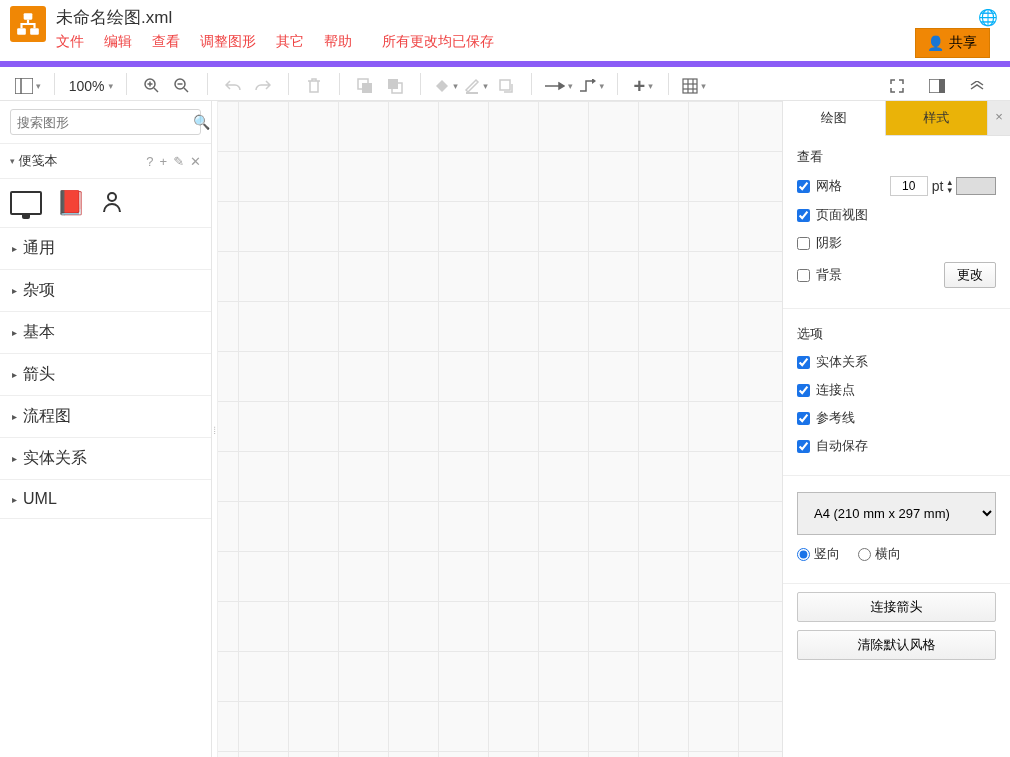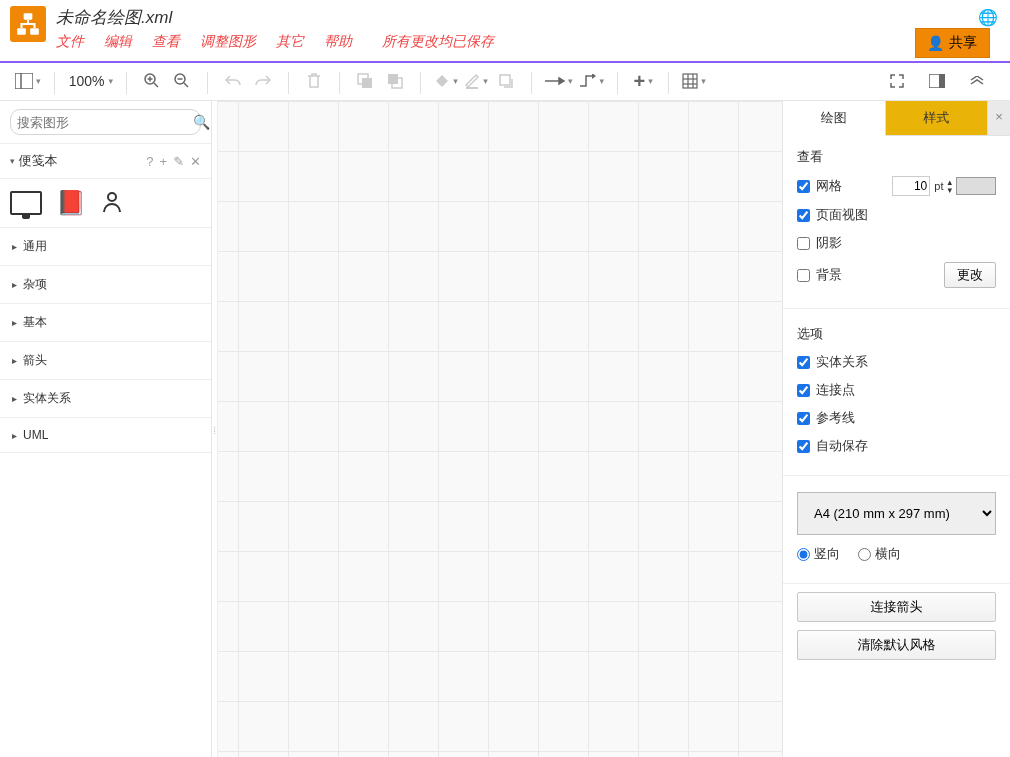--- a/index.html
+++ b/index.html
@@ -2,78 +2,78 @@
 <html><head>
 <meta charset="utf-8">
 <style>
 * { box-sizing: border-box; margin: 0; padding: 0; }
 body { font-family: Arial, "Microsoft YaHei", sans-serif; font-size: 13px; color: #333; background: #fff; width: 1010px; height: 757px; overflow: hidden; position: relative; }
 
 
 .header { display: flex; align-items: flex-start; padding: 6px 10px 0 10px; position: relative; }
 .logo { width: 36px; height: 36px; background: #f08705; border-radius: 3px; display: flex; align-items: center; justify-content: center; margin-right: 10px; }
 .logo svg { width: 26px; height: 26px; }
-.header-main { flex: 1; font-style: italic; }
+.header-main { flex: 1; }
 .title-row { display: flex; align-items: center; margin-bottom: 2px; }
 .doc-title { font-size: 17px; color: #333; }
 .menubar { display: flex; align-items: center; gap: 20px; margin-top: 4px; }
 .menubar span { font-size: 14px; color: #ef4444; cursor: pointer; }
 .save-status { font-size: 13px; color: #b0b0b0; margin-left: 10px; }
 .share-btn { position: absolute; right: 20px; top: 28px; background: #f08705; color: #000; padding: 5px 12px; font-size: 14px; display: flex; align-items: center; gap: 4px; cursor: pointer; border: 1px solid #d87b00; }
 .globe-icon { position: absolute; right: 12px; top: 8px; color: #a0a0a0; font-size: 16px; }
 
 
-.toolbar { display: flex; align-items: flex-end; padding: 6px 12px; border-top: 2px solid #8b5cf6; border-bottom: 1px solid #e5e5e5; margin-top: 10px; height: 40px; }
+.toolbar { display: flex; align-items: flex-start; padding: 6px 12px; border-top: 6px solid #8b5cf6; border-bottom: 1px solid #e5e5e5; margin-top: 10px; height: 40px; }
 .tb-item { display: flex; align-items: center; justify-content: center; min-width: 24px; height: 26px; margin: 0 3px; cursor: pointer; color: #666; }
 .tb-item.disabled { color: #ccc; }
 .tb-sep { width: 1px; height: 22px; background: #e0e0e0; margin: 0 10px; }
 .tb-dropdown::after { content: "▾"; font-size: 9px; margin-left: 3px; color: #888; }
 .zoom-val { font-size: 14px; color: #333; min-width: 38px; text-align: center; }
 .tb-spacer { flex: 1; }
 .tb-right { display: flex; align-items: center; gap: 10px; padding-right: 6px; }
 
 
 .main { display: flex; height: calc(757px - 58px - 40px); }
 
 
 .sidebar { width: 212px; border-right: 1px solid #e5e5e5; display: flex; flex-direction: column; background: #fff; }
-.search-box { margin: 8px 10px; display: flex; align-items: center; border: 1px solid #d5d5d5; border-radius: 10px; background: #fff; padding: 4px 6px; }
+.search-box { margin: 8px 10px; display: flex; align-items: center; border: 1px solid #d5d5d5; border-radius: 3px; background: #fff; padding: 4px 6px; }
 .search-box input { border: none; outline: none; flex: 1; font-size: 13px; background: transparent; }
 .search-box .sicon { color: #999; font-size: 14px; }
 .notebook-header { display: flex; align-items: center; padding: 8px 10px; border-top: 1px solid #eee; border-bottom: 1px solid #eee; font-size: 13px; color: #333; }
 .notebook-header .arrow { font-size: 9px; margin-right: 4px; color: #666; }
 .notebook-header .nbtitle { flex: 1; }
 .notebook-header .nbicons { color: #a0a0a0; display: flex; gap: 6px; font-size: 13px; }
 .shape-preview { padding: 10px; display: flex; gap: 14px; align-items: center; }
 .shape-preview .s1 { width: 32px; height: 24px; border: 2px solid #333; border-radius: 2px; position: relative; }
 .shape-preview .s1::after { content: ""; position: absolute; left: 50%; bottom: -6px; width: 8px; height: 5px; background: #333; transform: translateX(-50%); border-radius: 0 0 2px 2px; }
 .shape-preview .s2 { font-size: 24px; color: #c00; }
 .shape-preview .s3 svg { width: 24px; height: 24px; }
 .cat-list { border-top: 1px solid #eee; }
-.cat { padding: 10px 12px; font-size: 12px; border-bottom: 1px solid #eee; display: flex; align-items: center; cursor: pointer; }
+.cat { padding: 10px 12px; font-size: 16px; border-bottom: 1px solid #eee; display: flex; align-items: center; cursor: pointer; }
 .cat::before { content: "▸"; font-size: 10px; margin-right: 6px; color: #555; }
 .splitter-handle { width: 6px; display: flex; align-items: center; justify-content: center; color: #bbb; font-size: 10px; cursor: col-resize; background: #fff; border-right: 1px solid #eee; }
 
 
 .canvas { flex: 1; background: #f9f9f9; position: relative; overflow: hidden; }
 .canvas::before { content: ""; position: absolute; inset: 0; background-image: linear-gradient(#e8e8e8 1px, transparent 1px), linear-gradient(90deg, #e8e8e8 1px, transparent 1px); background-size: 50px 50px; background-position: 20px 0; }
 
 
 .rpanel { width: 228px; border-left: 1px solid #e5e5e5; background: #fff; font-size: 13px; }
 .rtabs { display: flex; border-bottom: 1px solid #e2e2e2; }
 .rtab { flex: 1; text-align: center; padding: 8px 0; background: #eab308; border-right: 1px solid #dcdcdc; cursor: pointer; }
 .rtab.active { background: #fff; border-bottom: 1px solid #fff; margin-bottom: -1px; }
 .rtab-close { width: 22px; text-align: center; padding: 8px 0; background: #eaeaea; color: #888; cursor: pointer; }
 .rsection { padding: 12px 14px 6px 14px; }
 .rsection-title { font-size: 13px; margin-bottom: 10px; color: #333; }
 .rrow { display: flex; align-items: center; margin-bottom: 10px; gap: 6px; }
 .rrow input[type=checkbox], .rrow input[type=radio] { accent-color: #1a73e8; }
 .rrow label { flex: 1; }
 .rrow .mini { display: flex; align-items: center; gap: 4px; }
-.pt-input { width: 38px; border: 1px solid #ccc; text-align: right; padding: 2px; font-size: 12px; }
+.pt-input { width: 38px; border: 1px solid #ccc; text-align: center; padding: 2px; font-size: 12px; }
 .color-swatch { width: 40px; height: 18px; border: 1px solid #999; background: #ddd; }
 .rbtn-sm { background: linear-gradient(#fff,#f0f0f0); border: 1px solid #bbb; padding: 3px 12px; border-radius: 2px; font-size: 13px; cursor: pointer; }
 .pg-select { width: 100%; padding: 12px; font-size: 13px; border: 1px solid #bbb; }
 .rbtn-full { width: calc(100% - 28px); margin: 4px 14px; padding: 5px; background: linear-gradient(#fcfcfc,#f0f0f0); border: 1px solid #c8c8c8; border-radius: 2px; font-size: 13px; cursor: pointer; }
 .rhr { border: none; border-top: 1px solid #eee; margin: 4px 0; }
 </style>
 </head>
 <body>
 
 <div class="header">
@@ -252,20 +252,21 @@
       <span class="s3"><svg viewBox="0 0 24 24" fill="none" stroke="#333" stroke-width="2">
             <circle cx="12" cy="7" r="4"></circle>
             <path d="M4 22c0-5 4-8 8-8s8 3 8 8"></path>
           </svg></span>
     </div>
     <div class="cat-list">
       <div class="cat">通用</div>
       <div class="cat">杂项</div>
       <div class="cat">基本</div>
       <div class="cat">箭头</div>
+      <div class="cat">流程图</div>
       <div class="cat">实体关系</div>
       <div class="cat">UML</div>
     </div>
   </div>
   <div class="splitter-handle">⦙</div>
 
   <div class="canvas"></div>
 
   <div class="rpanel">
     <div class="rtabs">
@@ -274,21 +275,21 @@
       <div class="rtab-close">×</div>
     </div>
 
     <div class="rsection">
       <div class="rsection-title">查看</div>
       <div class="rrow">
         <input type="checkbox" checked="" style="">
         <label>网格</label>
         <div class="mini">
           <input class="pt-input" value="10" style="">
-            <span style="font-size:11px">pt</span>
+            <span style="font-size:14px">pt</span>
           <span style="font-size:9px;line-height:8px">▴<br>▾</span>
           <div class="color-swatch"></div>
         </div>
       </div>
       <div class="rrow">
         <input type="checkbox" checked="" style="">
         <label>页面视图</label>
       </div>
       <div class="rrow">
         <input type="checkbox" style="">

